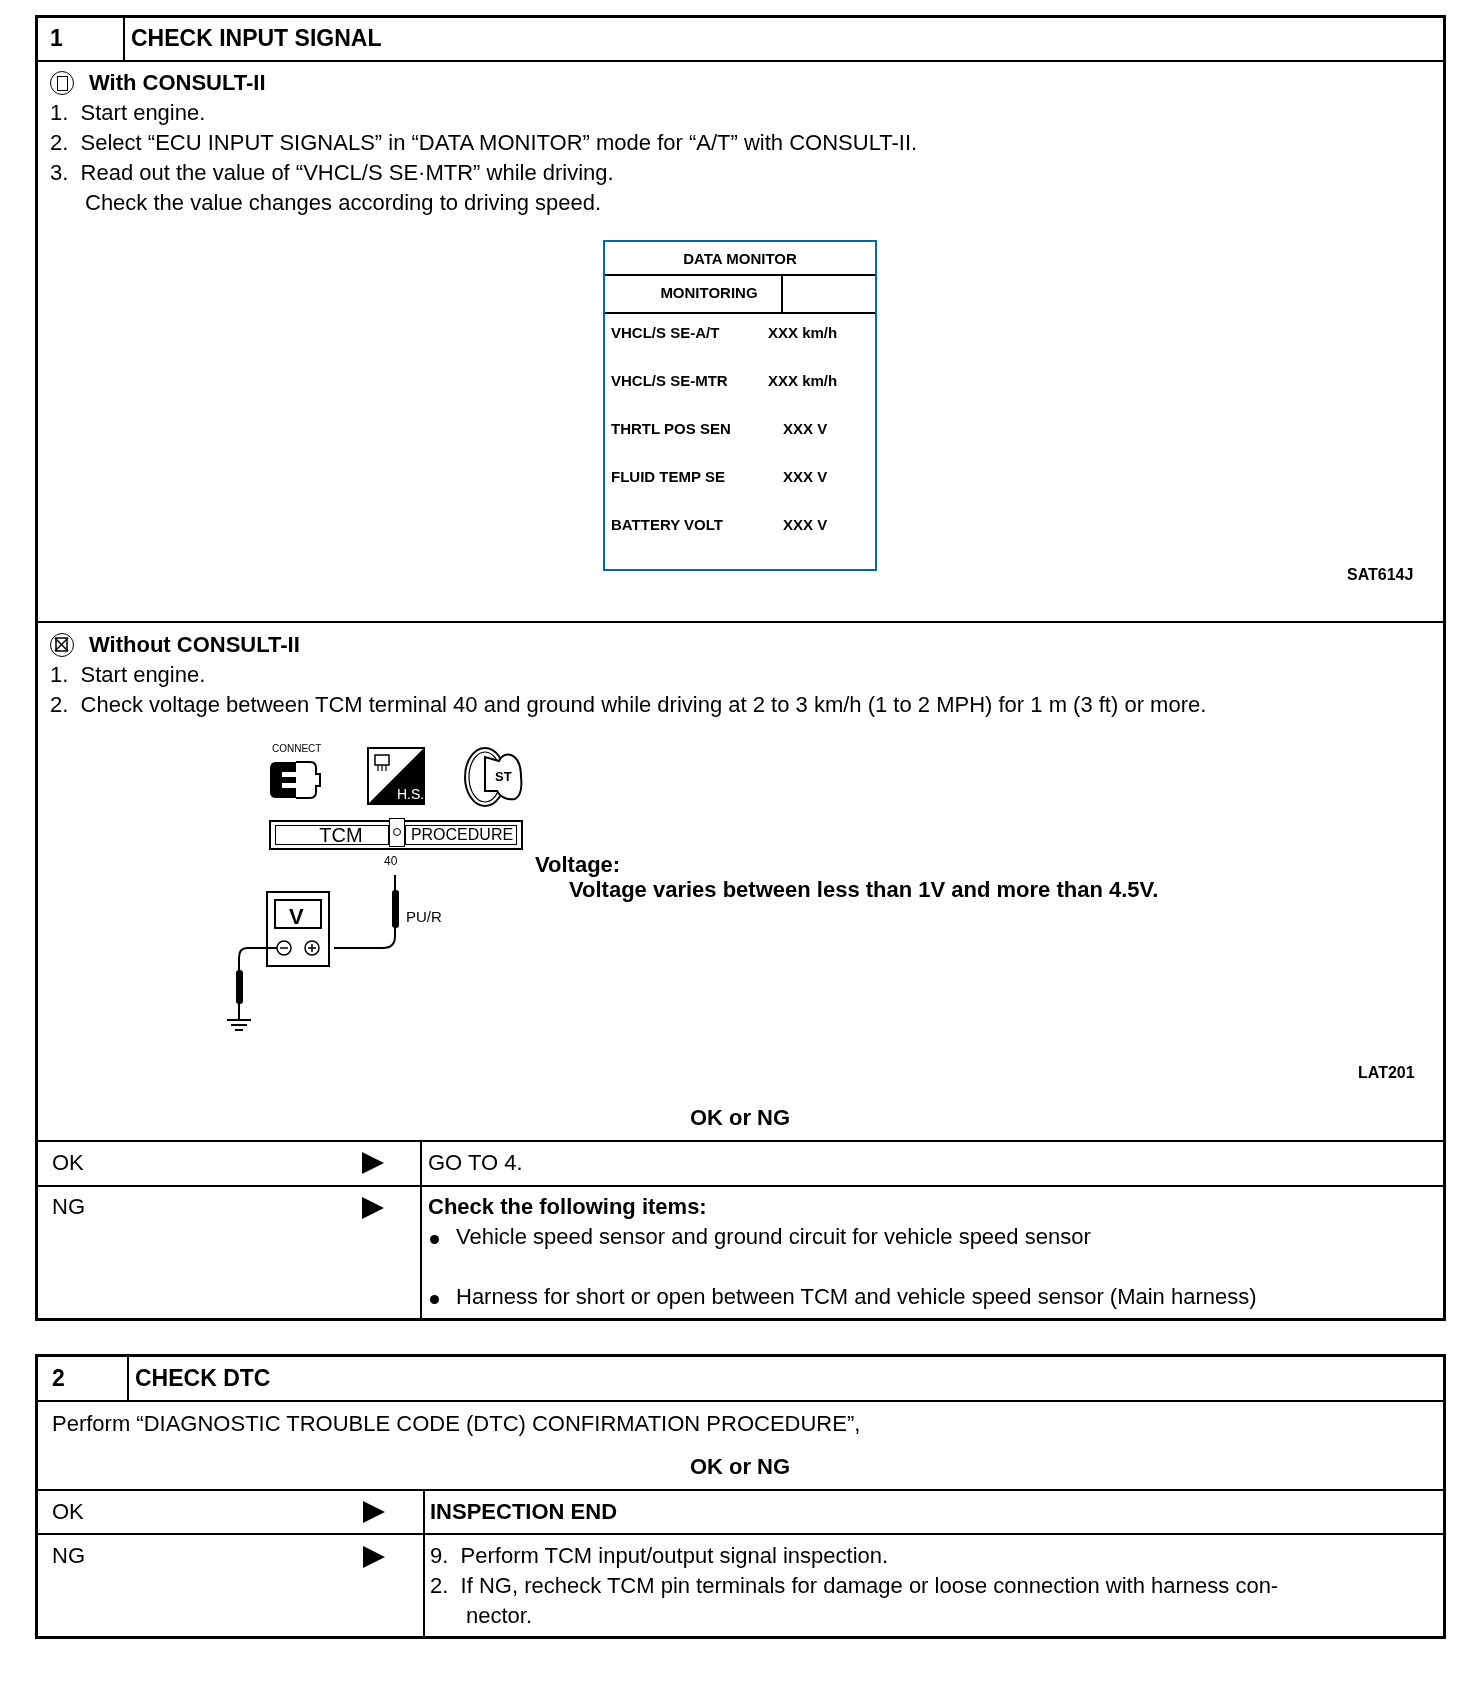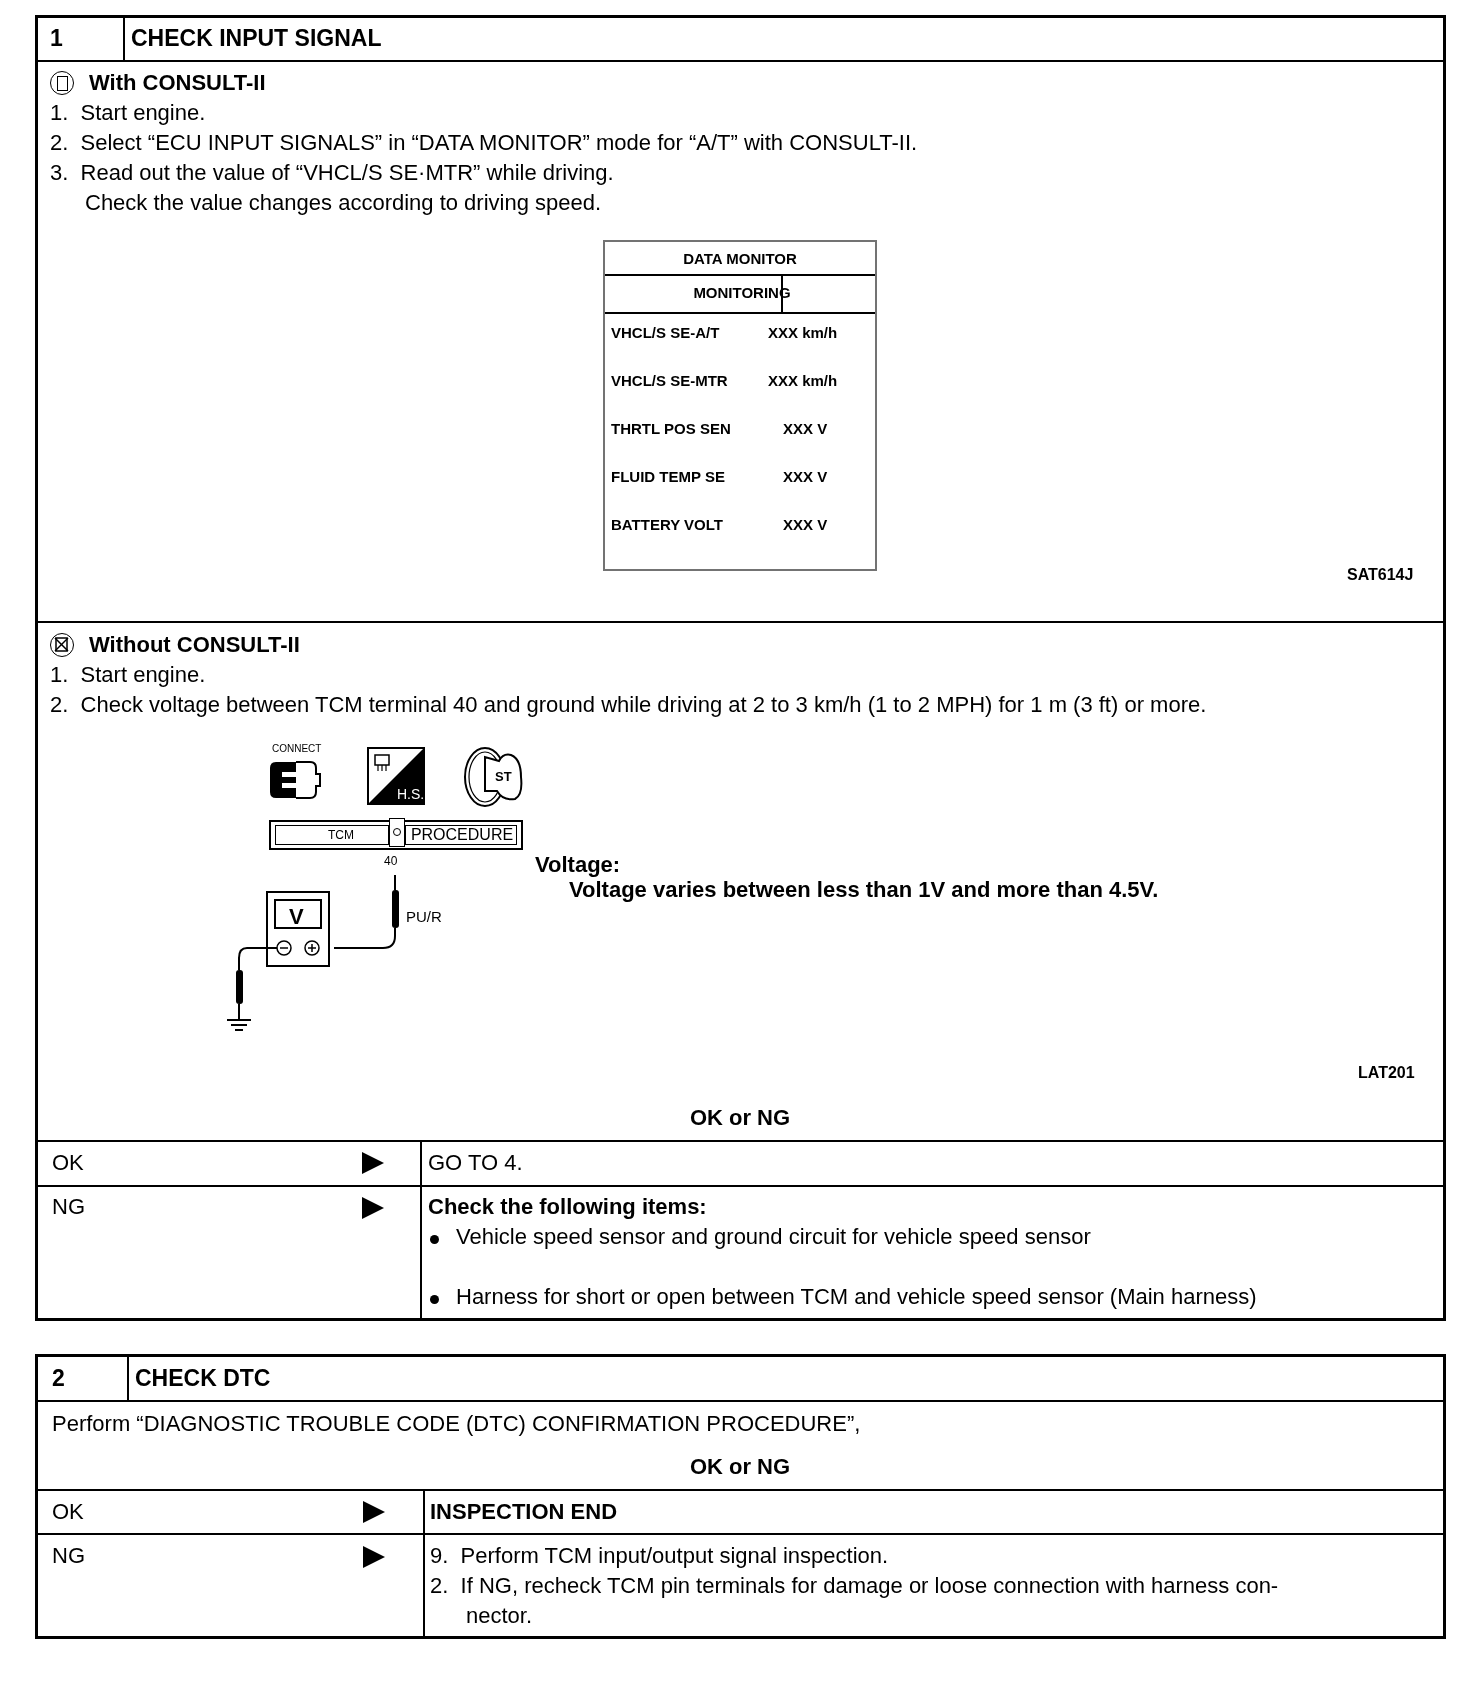--- a/index.html
+++ b/index.html
@@ -8,21 +8,21 @@
   .abs { position:absolute; }
   .box { position:absolute; border:3px solid #000; box-sizing:border-box; background:#fff; }
   .hline { position:absolute; height:0; border-top:2px solid #000; }
   .vline { position:absolute; width:0; border-left:2px solid #000; }
   .txt { position:absolute; font-size:22px; line-height:30px; white-space:nowrap; }
   .b { font-weight:bold; }
   .hdr { font-size:23px; font-weight:bold; }
   .small { font-size:16px; }
   .arrow { position:absolute; width:0; height:0; border-top:11px solid transparent;
            border-bottom:11px solid transparent; border-left:22px solid #000; }
-  .dm { position:absolute; border:2px solid #737373; box-sizing:border-box; background:#fff;
+  .dm { position:absolute; border:2px solid #0369a1; box-sizing:border-box; background:#fff;
         font-weight:bold; font-size:15px; }
   .dm .t { position:absolute; white-space:nowrap; }
 </style>
 </head>
 <body>
 
 <div class="box" style="left:35px;top:15px;width:1411px;height:1306px;"></div>
 
 <div class="txt hdr" style="left:50px;top:23px;">1</div>
 <div class="vline" style="left:123px;top:16px;height:46px;"></div>
@@ -34,21 +34,21 @@
 </div>
 <div class="txt b" style="left:89px;top:68px;">With CONSULT-II</div>
 <div class="txt" style="left:50px;top:98px;white-space:pre;">1.  Start engine.</div>
 <div class="txt" style="left:50px;top:128px;white-space:pre;">2.  Select “ECU INPUT SIGNALS” in “DATA MONITOR” mode for “A/T” with CONSULT-II.</div>
 <div class="txt" style="left:50px;top:158px;white-space:pre;">3.  Read out the value of “VHCL/S SE·MTR” while driving.</div>
 <div class="txt" style="left:85px;top:188px;">Check the value changes according to driving speed.</div>
 
 <div class="dm" style="left:603px;top:240px;width:274px;height:331px;">
   <div class="t" style="left:0;width:270px;text-align:center;top:8px;">DATA MONITOR</div>
   <div style="position:absolute;left:0;top:32px;width:270px;border-top:2px solid #000;"></div>
-  <div class="t" style="left:0;width:208px;text-align:center;top:42px;margin-left:33px;">MONITORING</div>
+  <div class="t" style="left:0;width:208px;text-align:center;top:42px;">MONITORING</div>
   <div style="position:absolute;left:176px;top:32px;height:38px;border-left:2px solid #000;"></div>
   <div style="position:absolute;left:0;top:70px;width:270px;border-top:2px solid #000;"></div>
 
   <div class="t" style="left:6px;top:82px;">VHCL/S SE-A/T</div>
   <div class="t" style="left:163px;top:82px;">XXX km/h</div>
   <div class="t" style="left:6px;top:130px;">VHCL/S SE-MTR</div>
   <div class="t" style="left:163px;top:130px;">XXX km/h</div>
   <div class="t" style="left:6px;top:178px;">THRTL POS SEN</div>
   <div class="t" style="left:178px;top:178px;">XXX V</div>
   <div class="t" style="left:6px;top:226px;">FLUID TEMP SE</div>
@@ -89,21 +89,21 @@
 </svg>
 <svg class="abs" style="left:461px;top:745px;" width="66" height="64" viewBox="0 0 66 64">
   <ellipse cx="24" cy="32" rx="20" ry="29" fill="none" stroke="#000" stroke-width="2"></ellipse>
   <ellipse cx="24" cy="32" rx="16" ry="25" fill="none" stroke="#000" stroke-width="1.2"></ellipse>
   <path d="M24 12 v34 h12 q6 10 18 8 q8 -4 6 -22 q0 -18 -10 -22 q-8 -2 -12 6 z" fill="#fff" stroke="#000" stroke-width="2"></path>
   <text x="34" y="36" font-size="13" font-weight="bold" font-family="Liberation Sans, sans-serif">ST</text>
 </svg>
 
 <div class="abs" style="left:269px;top:820px;width:254px;height:30px;border:2px solid #000;box-sizing:border-box;">
   <div style="position:absolute;left:4px;top:3px;width:114px;height:20px;border:1.5px solid #000;box-sizing:border-box;"></div>
-  <div class="abs" style="left:4px;width:132px;text-align:center;top:3px;font-size:12px;line-height:20px;">TCM</div>
+  <div class="abs" style="left:4px;width:132px;text-align:center;top:3px;font-size:20px;line-height:20px;">TCM</div>
   <div style="position:absolute;left:118px;top:-4px;width:16px;height:29px;border:1.5px solid #000;box-sizing:border-box;background:#fff;"></div>
   <div style="position:absolute;left:122px;top:6px;width:6px;height:6px;border:1.5px solid #000;border-radius:50%;"></div>
   <div style="position:absolute;left:134px;top:3px;width:112px;height:20px;border:1.5px solid #000;box-sizing:border-box;"></div>
   <div class="abs" style="left:136px;width:110px;text-align:center;top:3px;font-size:16px;line-height:20px;">PROCEDURE</div>
 </div>
 <div class="abs" style="left:384px;top:854px;font-size:12px;">40</div>
 
 <svg class="abs" style="left:195px;top:870px;" width="240" height="170" viewBox="0 0 240 170">
   <line x1="200" y1="5" x2="200" y2="20" stroke="#000" stroke-width="2"></line>
   <rect x="197" y="20" width="7" height="38" rx="3" fill="#000"></rect>

